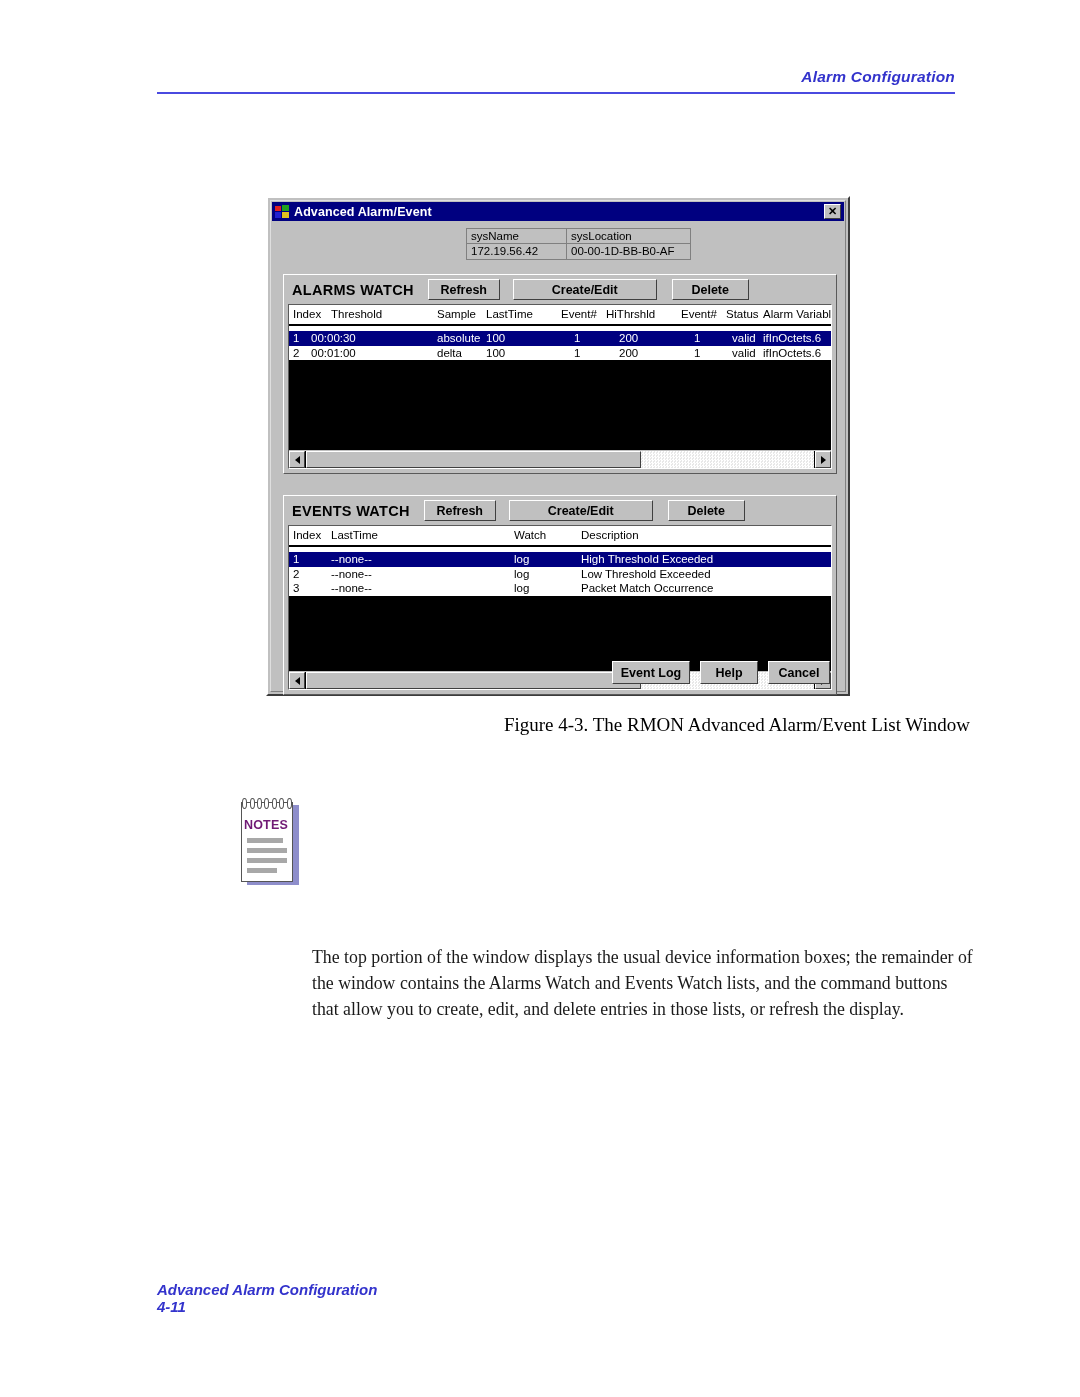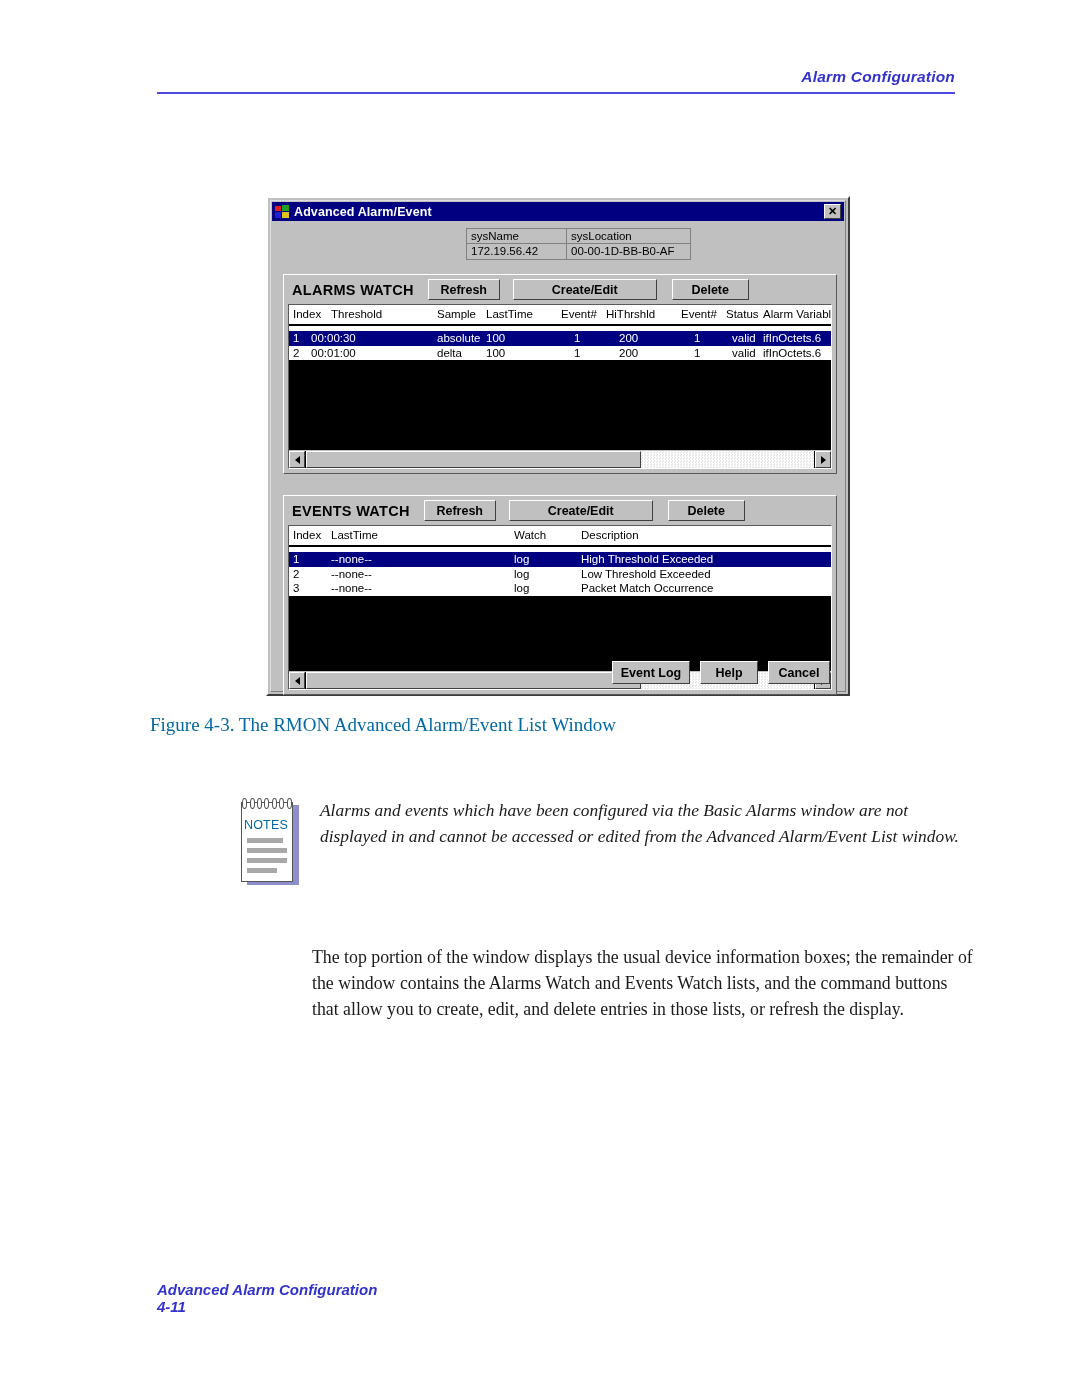--- a/index.html
+++ b/index.html
@@ -260,24 +260,24 @@
   }
   #cmdbar .btn { height: 23px; margin-left: 10px; }
   .btn.eventlog { width: 78px; }
   .btn.help { width: 58px; }
   .btn.cancel { width: 62px; }
 
   
   #figcaption {
     position: absolute;
     left: 150px; top: 714px; width: 820px;
-    text-align: left;
+    text-align: right;
     font-family: "Liberation Serif", serif;
     font-size: 19px;
-    color: #0369a1;
+    color: #000000;
   }
 
   
   #notes {
     position: absolute;
     left: 240px; top: 798px; width: 730px;
     display: flex;
   }
   #notes-icon {
     width: 62px; height: 88px;
@@ -309,22 +309,22 @@
     border-radius: 50% / 40%;
     background: #ffffff;
     box-sizing: border-box;
   }
   .nb-label {
     position: absolute;
     left: 0; top: 20px; width: 52px;
     text-align: center;
     font-family: "Liberation Sans", sans-serif;
     font-size: 12.5px;
-    font-weight: normal;
-    color: #0369a1;
+    font-weight: bold;
+    color: #701a75;
     letter-spacing: 0.2px;
   }
   .nb-line {
     position: absolute;
     height: 5px;
     background: #a8a8a8;
     left: 7px;
   }
   #notes-text {
     flex: 1 1 auto;
@@ -524,21 +524,20 @@
         <i></i>
         <i></i>
     </div>
     <div class="nb-label">NOTES</div>
     <div class="nb-line" style="top:40px; width:36px;"></div>
     <div class="nb-line" style="top:50px; width:40px;"></div>
     <div class="nb-line" style="top:60px; width:40px;"></div>
     <div class="nb-line" style="top:70px; width:30px;"></div>
   </div>
   <div id="notes-text">
-    <p>Alarms and events which have been configured via the Basic Alarms window are not displayed in and cannot be accessed or edited from the Advanced Alarm/Event List window.</p>
   </div>
 </div>
 
 <div id="bodytext">The top portion of the window displays the usual device information boxes; the remainder of the window contains the Alarms Watch and Events Watch lists, and the command buttons that allow you to create, edit, and delete entries in those lists, or refresh the display.</div>
 
 <div id="footer">
   <span>Advanced Alarm Configuration</span>
   <span>4-11</span>
 </div>
 

